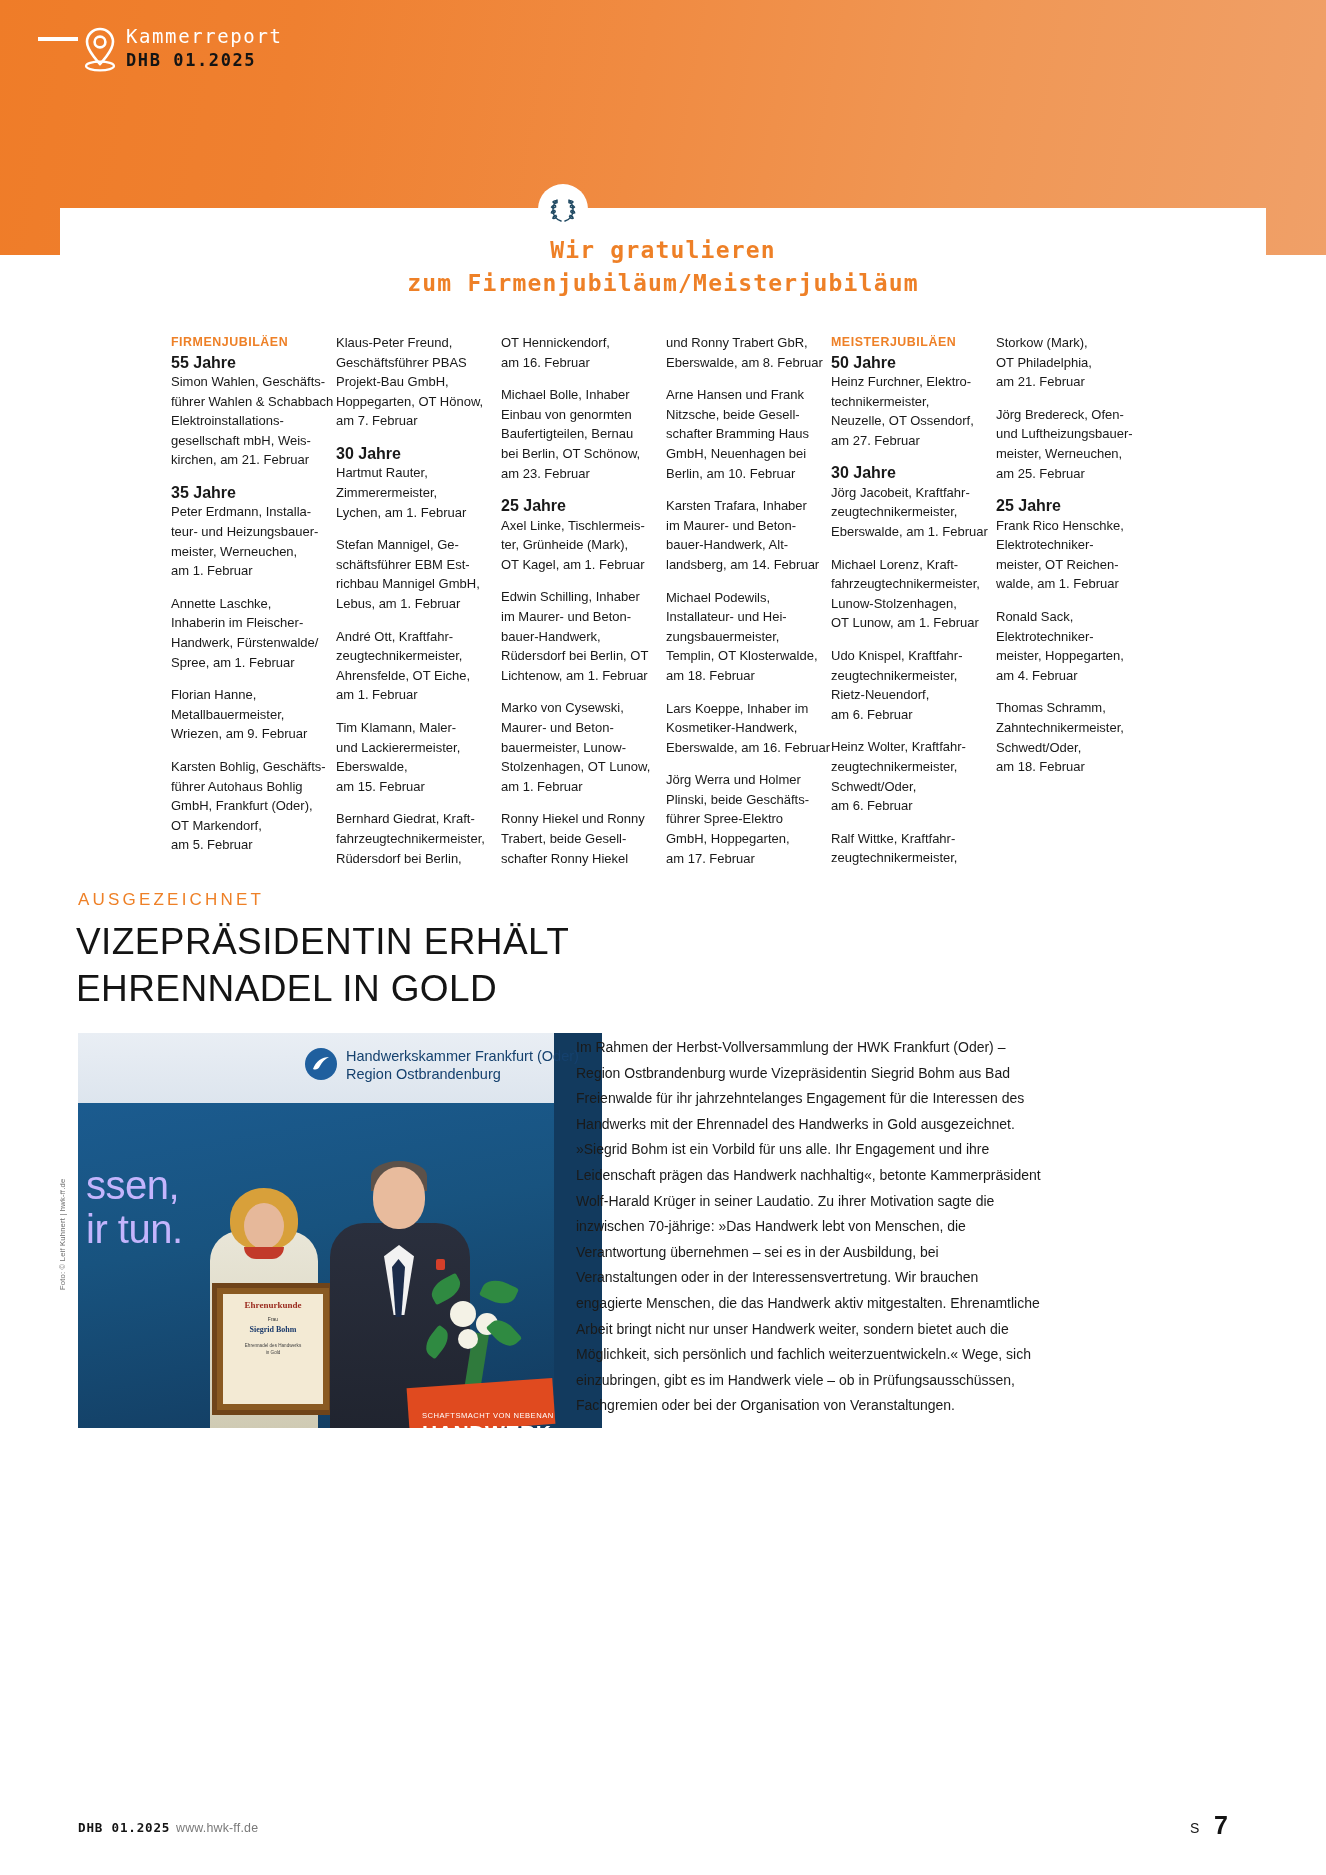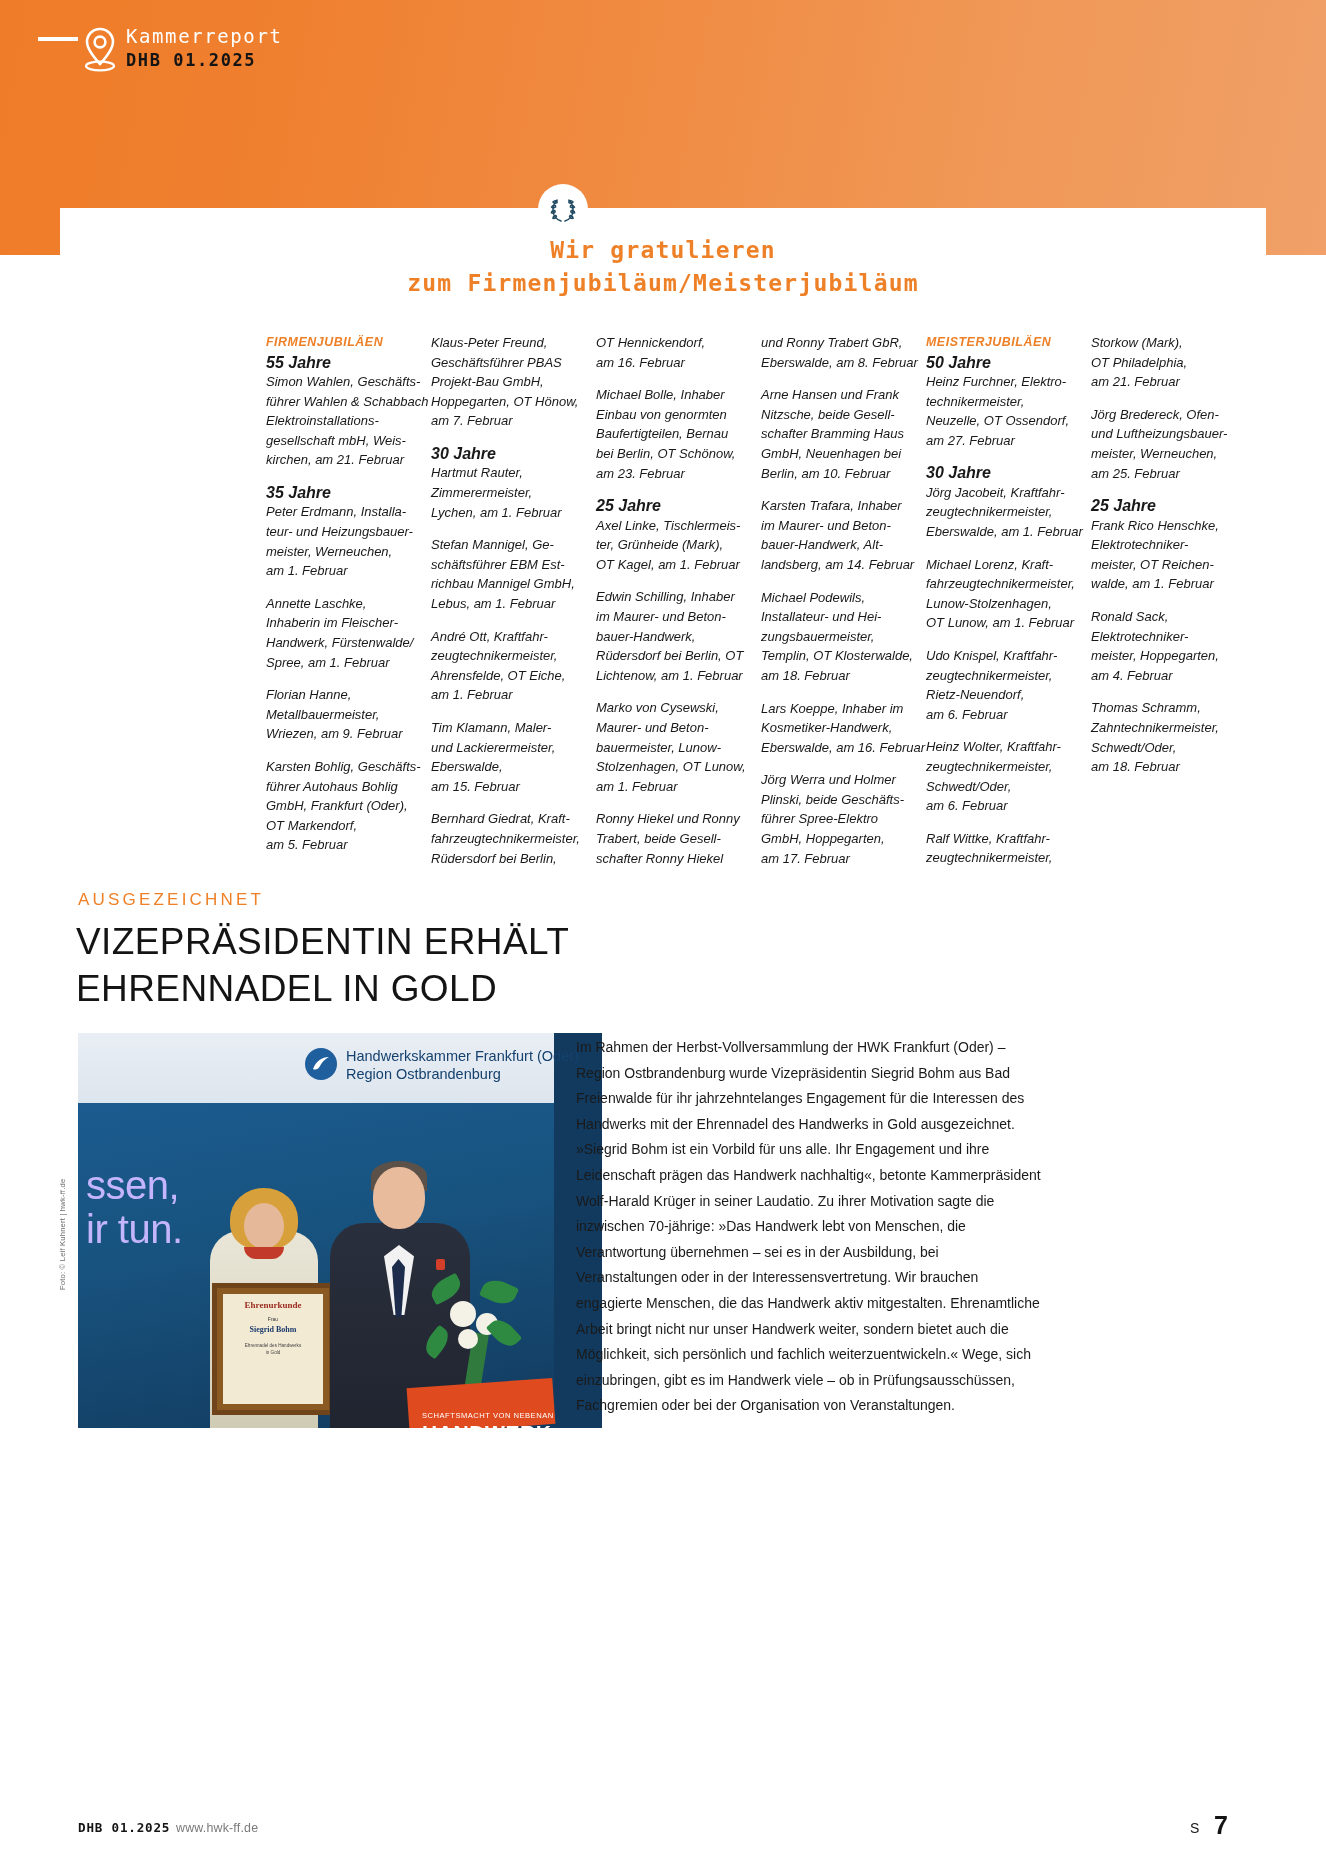--- a/index.html
+++ b/index.html
@@ -47,21 +47,21 @@
   }
   
   #jubilee-cols{
     position:absolute;left:76px;top:333px;width:1180px;height:495px;
     display:flex;gap:0;
   }
   .jcol{width:165px;margin-right:0;}
   .jcol:nth-child(n){flex:0 0 165px;}
   .jcol + .jcol{margin-left:0;}
   .jcol{margin-right:0;}
-  #jubilee-cols{justify-content:flex-end;font-style:italic;}
+  #jubilee-cols{justify-content:center;}
   .sec-head{
     color:#ee8027;font-size:12.4px;font-weight:700;letter-spacing:.55px;
     line-height:19.5px;margin:0 0 0 0;
   }
   .yr{
     color:#191919;font-size:16px;font-weight:700;line-height:19.5px;margin:0;
   }
   .entry{
     color:#191919;font-size:13px;font-weight:400;line-height:19.6px;margin:0 0 13px 0;
     white-space:pre-line;

